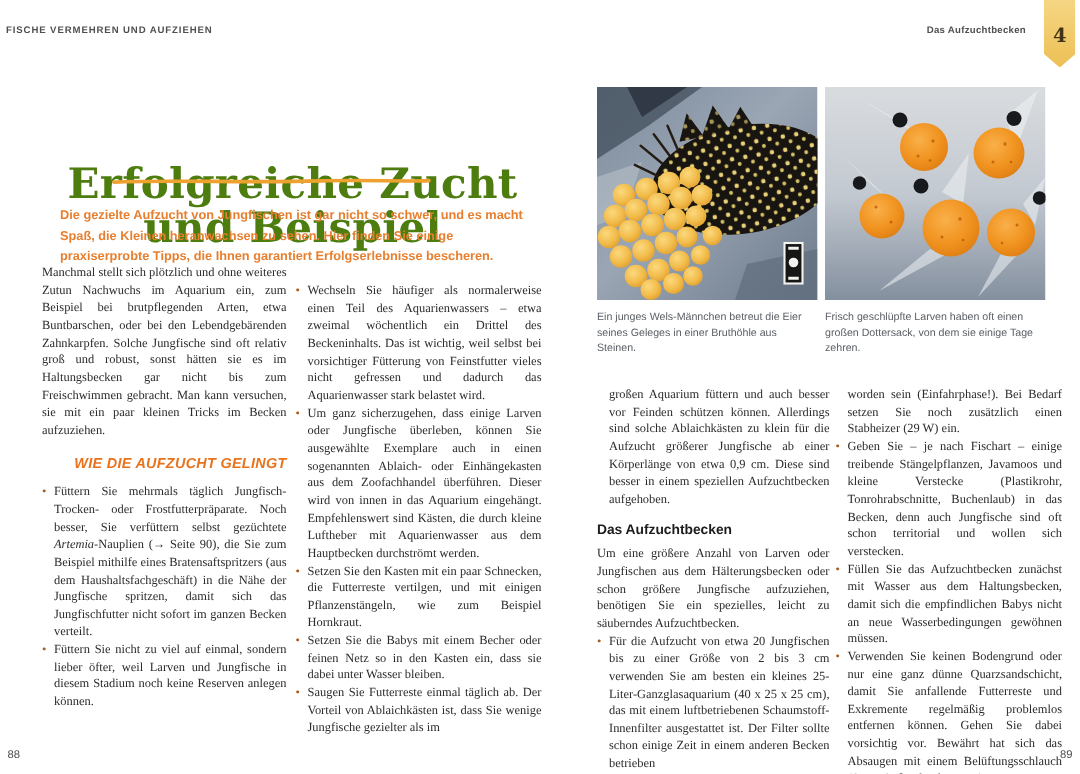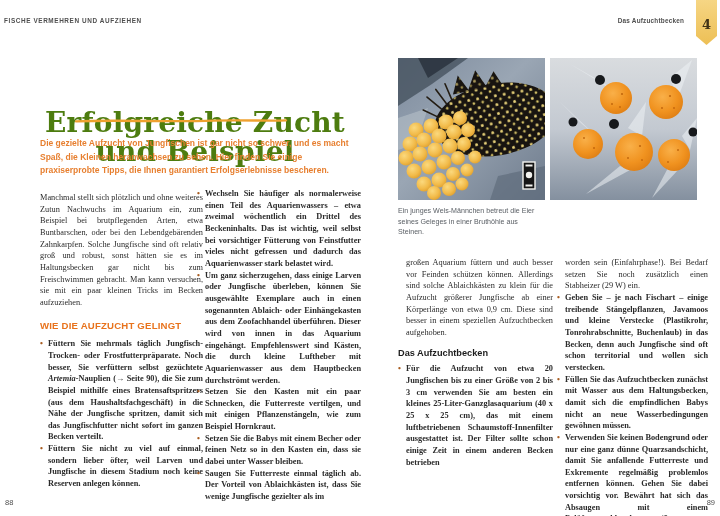--- a/index.html
+++ b/index.html
@@ -20,30 +20,30 @@
   .title{position:absolute;left:28px;top:60px;width:334px;text-align:center;
          font-family:"DejaVu Serif",serif;font-size:28px;line-height:29px;color:#4d7c0f;
          font-weight:600;letter-spacing:.2px;margin-top:48px;}
   .title-underline{position:absolute;left:74px;top:118px;width:214px;height:6px;}
   .intro{position:absolute;left:40px;top:137px;width:322px;
          font-family:"Liberation Sans",sans-serif;font-size:8.5px;font-weight:bold;
          line-height:13.7px;color:#e77f2f;}
   
   .col{position:absolute;font-size:8.3px;line-height:11.65px;text-align:justify;}
   .col p{margin:0;}
-  .col ul{margin:0;padding:0;list-style:none;font-weight:bold;}
+  .col ul{margin:0;padding:0;list-style:none;}
   .col li{position:relative;padding-left:8px;}
   .col li::before{content:"\2022";position:absolute;left:0;top:0;color:#a85c20;}
   .cont{padding-left:8px;}
-  .col-1{left:28px;top:192px;width:163px;margin-left:12px;}
+  .col-1{left:28px;top:176px;width:163px;}
   .col-2{left:197px;top:188px;width:164px;}
   .col-3{left:398px;top:257px;width:155px;}
   .col-4{left:557px;top:257px;width:151px;}
   .sec-head{font-family:"Liberation Sans",sans-serif;font-weight:bold;font-size:9.6px;
-            color:#e8731d;letter-spacing:.2px;margin:11px 0 7px 0;text-align:left;}
+            color:#e8731d;letter-spacing:.2px;margin:11px 0 7px 0;text-align:right;font-style:italic;}
   .sub-head{font-family:"Liberation Sans",sans-serif;font-weight:bold;font-size:9.2px;
             color:#1c1c1c;margin:9px 0 4px 0;text-align:left;}
   
   .photo{position:absolute;top:58px;width:147px;height:142px;}
   .photo.p1{left:398px;} .photo.p2{left:550px;}
   .caption{position:absolute;top:206px;width:147px;font-family:"Liberation Sans",sans-serif;
            font-size:7.1px;line-height:10.6px;color:#5b6066;}
   .caption.c1{left:398px;} .caption.c2{left:550px;}
   .pagenum{position:absolute;bottom:9px;font-family:"Liberation Sans",sans-serif;
            font-size:7.5px;color:#4f4f4f;}
@@ -208,24 +208,26 @@
         <circle cx="50" cy="22" r="5"></circle>
           <circle cx="126" cy="21" r="5"></circle>
         <circle cx="23" cy="64" r="4.5"></circle>
           <circle cx="64" cy="66" r="5"></circle>
           <circle cx="143" cy="74" r="4.5"></circle>
       </g>
     </g>
   </svg>
 
   <div class="caption c1">Ein junges Wels-Männchen betreut die Eier seines Geleges in einer Bruthöhle aus Steinen.</div>
+  <div class="caption c2">Frisch geschlüpfte Larven haben oft einen großen Dottersack, von dem sie einige Tage zehren.</div>
 
   <div class="col col-3">
     <p class="cont">großen Aquarium füttern und auch besser vor Feinden schützen können. Allerdings sind solche Ablaichkästen zu klein für die Aufzucht größerer Jungfische ab einer Körperlänge von etwa 0,9 cm. Diese sind besser in einem speziellen Aufzuchtbecken aufgehoben.</p>
     <div class="sub-head">Das Aufzuchtbecken</div>
+    <p>Um eine größere Anzahl von Larven oder Jungfischen aus dem Hälterungsbecken oder schon größere Jungfische aufzuziehen, benötigen Sie ein spezielles, leicht zu säuberndes Aufzuchtbecken.</p>
     <ul>
       <li>Für die Aufzucht von etwa 20 Jungfischen bis zu einer Größe von 2 bis 3 cm verwenden Sie am besten ein kleines 25-Liter-Ganzglasaquarium (40 x 25 x 25 cm), das mit einem luftbetriebenen Schaumstoff-Innenfilter ausgestattet ist. Der Filter sollte schon einige Zeit in einem anderen Becken betrieben</li>
     </ul>
   </div>
 
   <div class="col col-4">
     <p class="cont">worden sein (Einfahrphase!). Bei Bedarf setzen Sie noch zusätzlich einen Stabheizer (29 W) ein.</p>
     <ul>
       <li>Geben Sie – je nach Fischart – einige treibende Stängelpflanzen, Javamoos und kleine Verstecke (Plastikrohr, Tonrohrabschnitte, Buchenlaub) in das Becken, denn auch Jungfische sind oft schon territorial und wollen sich verstecken.</li>
       <li>Füllen Sie das Aufzuchtbecken zunächst mit Wasser aus dem Haltungsbecken, damit sich die empfindlichen Babys nicht an neue Wasserbedingungen gewöhnen müssen.</li>

